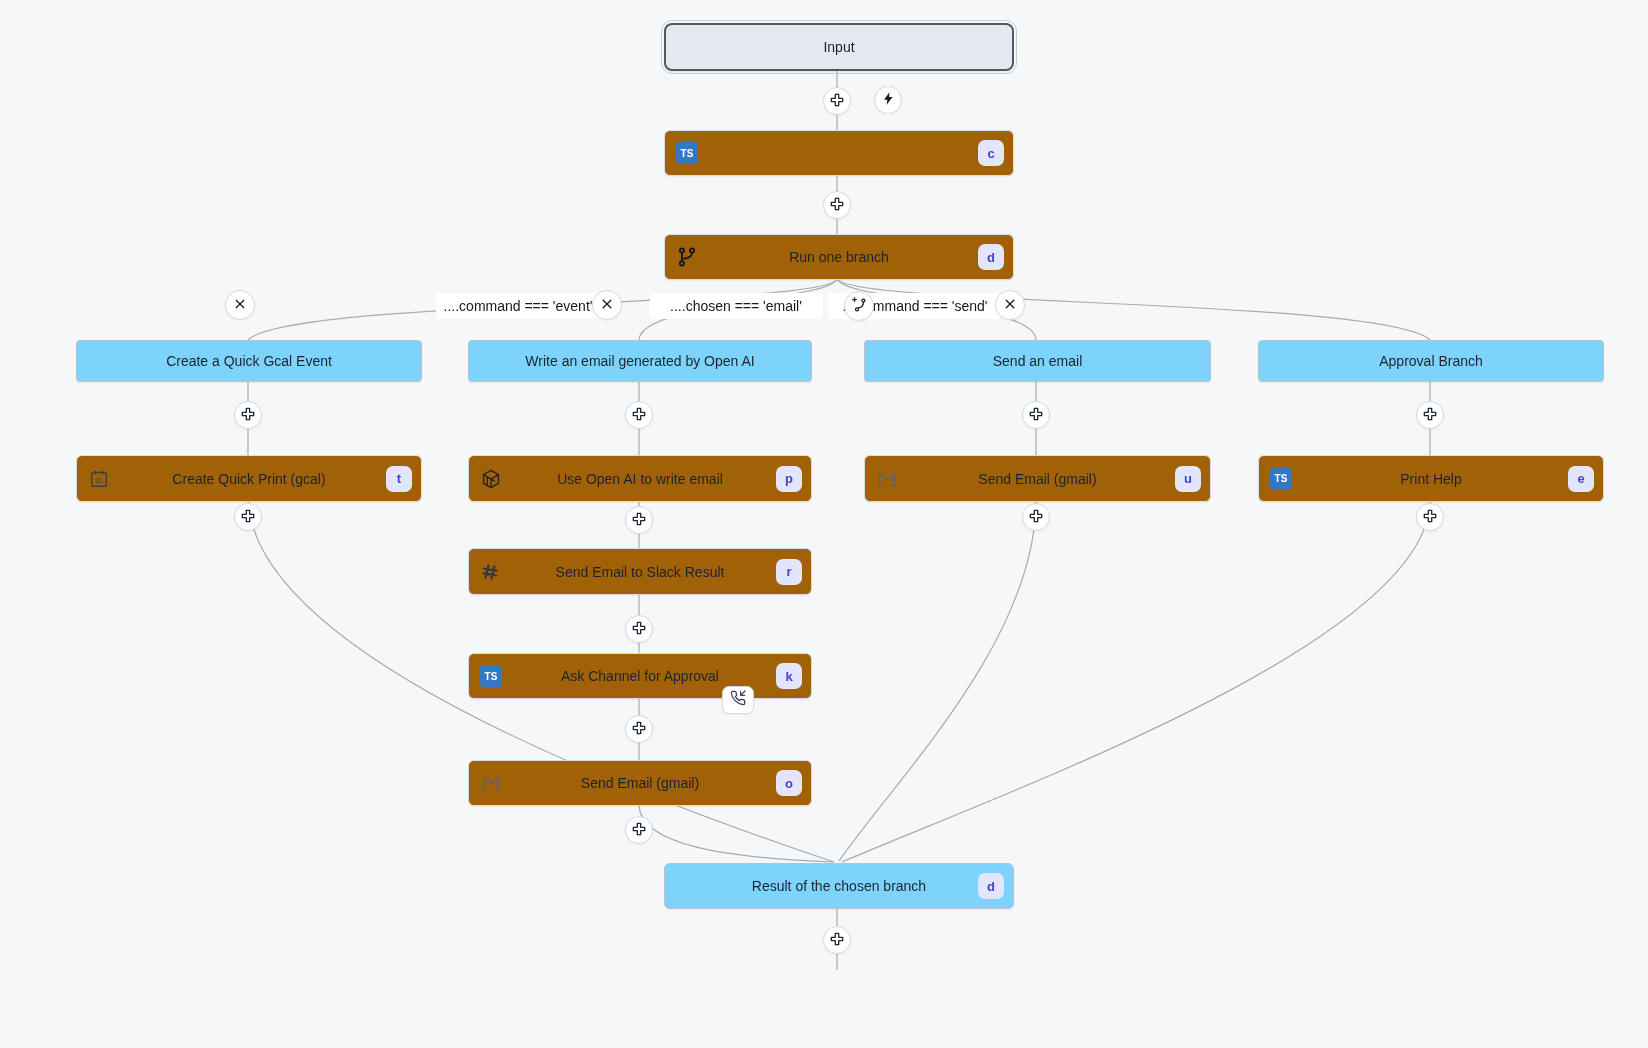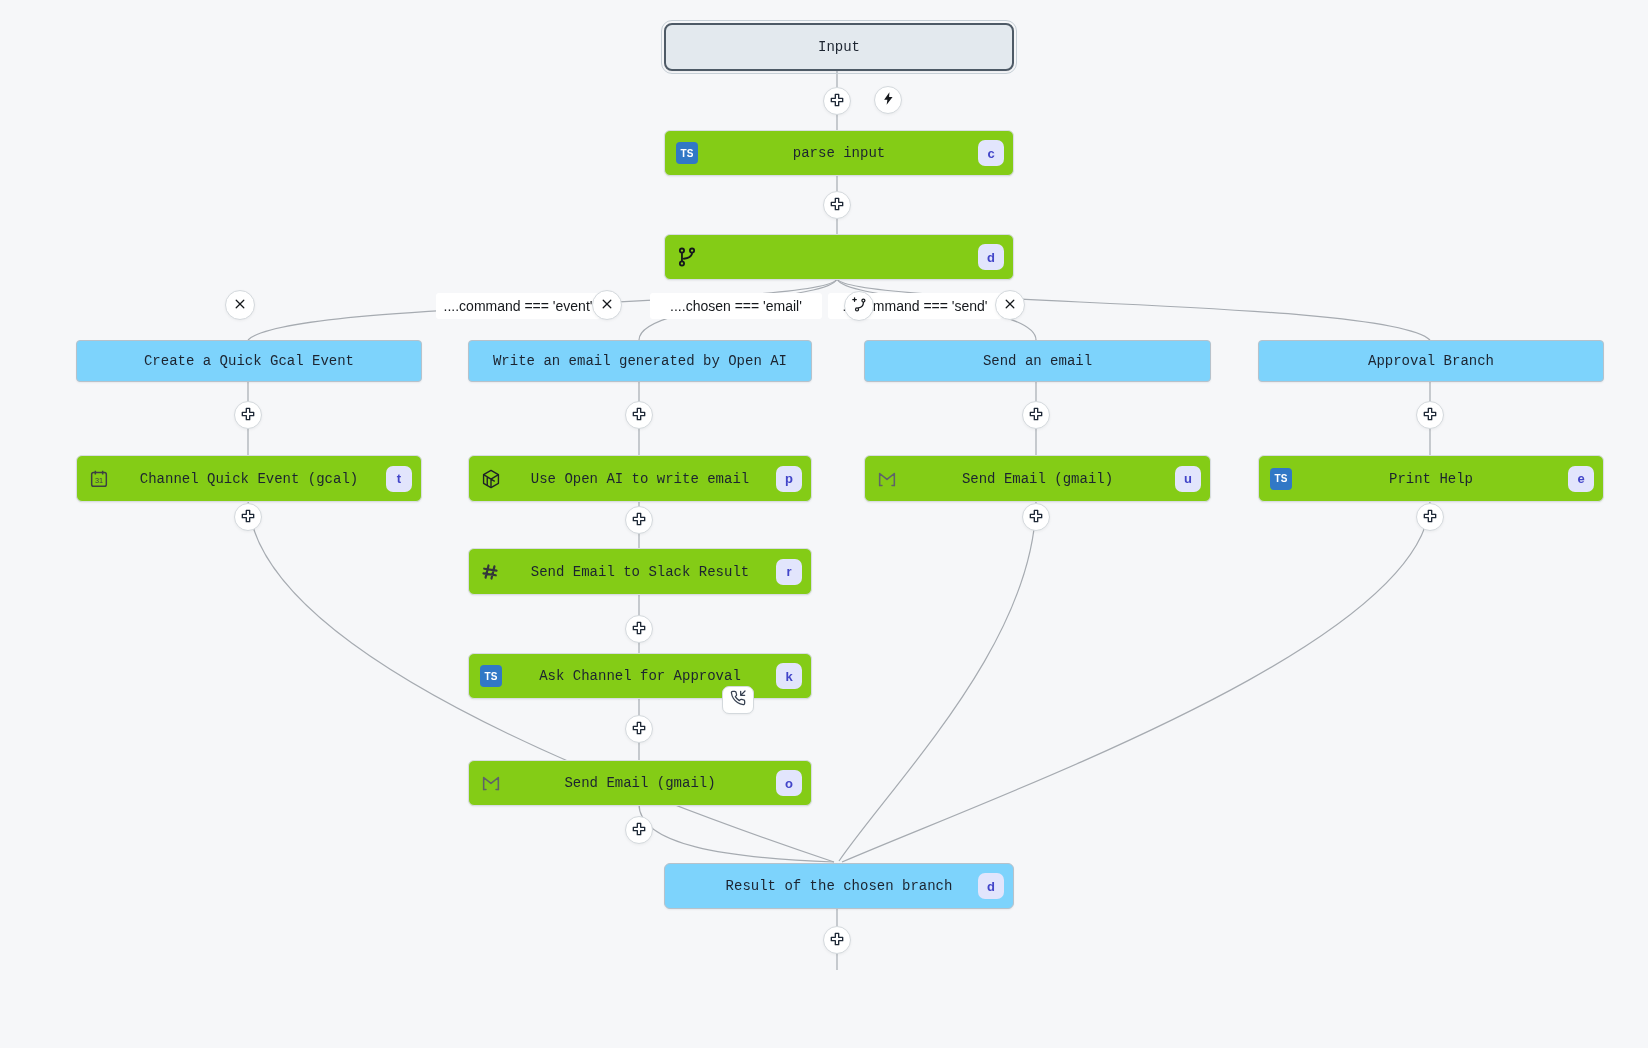--- a/index.html
+++ b/index.html
@@ -1,22 +1,22 @@
 <!DOCTYPE html>
 <html><head>
 <meta charset="utf-8">
 <style>
   html,body{margin:0;padding:0;background:#f6f7f9;font-family:"Liberation Sans",sans-serif;}
   .canvas{position:relative;width:1648px;height:1048px;background:#f6f7f9;overflow:hidden;}
   .edges{position:absolute;left:0;top:0;width:1648px;height:1048px;}
   .edges path{stroke:#a6abb1;stroke-width:1.2;fill:none;}
 
-  .node{position:absolute;height:44px;background:#84cc16;border:1px solid #d8dde2;border-radius:6px;
+  .node{position:absolute;height:44px;background:#a16207;border:1px solid #d8dde2;border-radius:6px;
         box-shadow:0 1px 2px rgba(16,24,40,.06);font-size:14px;color:#1c2430;cursor:pointer;}
-  .node .label{position:absolute;left:42px;right:42px;top:0;bottom:0;display:flex;align-items:center;justify-content:center;white-space:nowrap;font-family:Liberation Mono, monospace;}
+  .node .label{position:absolute;left:42px;right:42px;top:0;bottom:0;display:flex;align-items:center;justify-content:center;white-space:nowrap;}
   .node .icon{position:absolute;left:11px;top:50%;transform:translateY(-50%);display:flex;align-items:center;justify-content:center;}
   .node .badge{position:absolute;right:9px;top:50%;transform:translateY(-50%);}
 
   .badge{width:26px;height:26px;border-radius:7px;background:#e2e5fc;color:#4245c9;font-weight:bold;
          font-size:13px;display:flex;align-items:center;justify-content:center;}
   .ts{width:22px;height:22px;border-radius:4px;background:#3178c6;color:#fff;font-weight:bold;font-size:10px;
       display:flex;align-items:center;justify-content:center;}
 
   .virtual{background:#7dd3fc;border-color:#b7c2cb;}
   .header-node{height:40px;border-radius:4px;}
@@ -76,39 +76,39 @@
   <button class="circle" style="left:874px;top:86px">
     <span><svg width="15" height="15" viewBox="0 0 24 24">
           <path d="M13.5 2 5 14h5.2L9 22l9.5-12.5h-5.6z" fill="#15181c"></path>
         </svg></span>
   </button>
 
   <div class="node" style="left:664px;top:130px;width:348px">
     <span class="icon ts">
         <span>TS</span>
       </span>
-    <span class="label">parse input</span>
     <span class="badge">c</span>
   </div>
 
   <button class="circle" style="left:823px;top:191px">
     <span><svg width="16" height="16" viewBox="0 0 24 24">
           <path d="M9.5 3.5h5v6h6v5h-6v6h-5v-6h-6v-5h6z" fill="#fff" stroke="#1f2937" stroke-width="2" stroke-linejoin="round"></path>
         </svg></span>
   </button>
 
   <div class="node" style="left:664px;top:234px;width:348px">
     <span class="icon">
       <svg width="22" height="22" viewBox="0 0 24 24" fill="none" stroke="#15181c" stroke-width="2" stroke-linecap="round">
         <circle cx="6.5" cy="5" r="2.3"></circle>
           <circle cx="17.5" cy="5" r="2.3"></circle>
           <circle cx="6.5" cy="19" r="2.3"></circle>
         <path d="M6.5 7.3v9.4M17.5 7.3c0 5-6 6.2-9 6.6"></path>
       </svg>
     </span>
+    <span class="label">Run one branch</span>
     <span class="badge">d</span>
   </div>
 
   <button class="circle lg" style="left:225px;top:290px">
     <span><svg width="14" height="14" viewBox="0 0 24 24">
           <path d="M5.5 5.5l13 13M18.5 5.5l-13 13" stroke="#15181c" stroke-width="2.2" stroke-linecap="round"></path>
         </svg></span>
   </button>
   <button class="circle lg" style="left:592px;top:290px">
     <span><svg width="14" height="14" viewBox="0 0 24 24">
@@ -166,21 +166,21 @@
   </button>
 
   <div class="node" style="left:76px;top:455px;width:344px;height:45px">
     <span class="icon">
       <svg width="22" height="22" viewBox="0 0 24 24" fill="none" stroke="#3c4043" stroke-width="1.6">
         <rect x="4" y="5" width="16" height="15" rx="2"></rect>
           <path d="M8 3v4M16 3v4"></path>
         <text x="12" y="16.5" font-size="8" text-anchor="middle" fill="#3c4043" stroke="none">31</text>
       </svg>
     </span>
-    <span class="label">Channel Quick Event (gcal)</span>
+    <span class="label">Create Quick Print (gcal)</span>
     <span class="badge">t</span>
   </div>
 
   <div class="node" style="left:468px;top:455px;width:342px;height:45px">
     <span class="icon">
       <svg width="22" height="22" viewBox="0 0 24 24" fill="none" stroke="#1f2328" stroke-width="1.5" stroke-linejoin="round">
         <path d="M12 2.6l8.1 4.7v9.4L12 21.4l-8.1-4.7V7.3z"></path>
         <path d="M12 21.4v-9.3L3.9 7.3M12 12.1l8.1-4.8M7.9 19.1V9.7l8.2 4.8"></path>
       </svg>
     </span>

